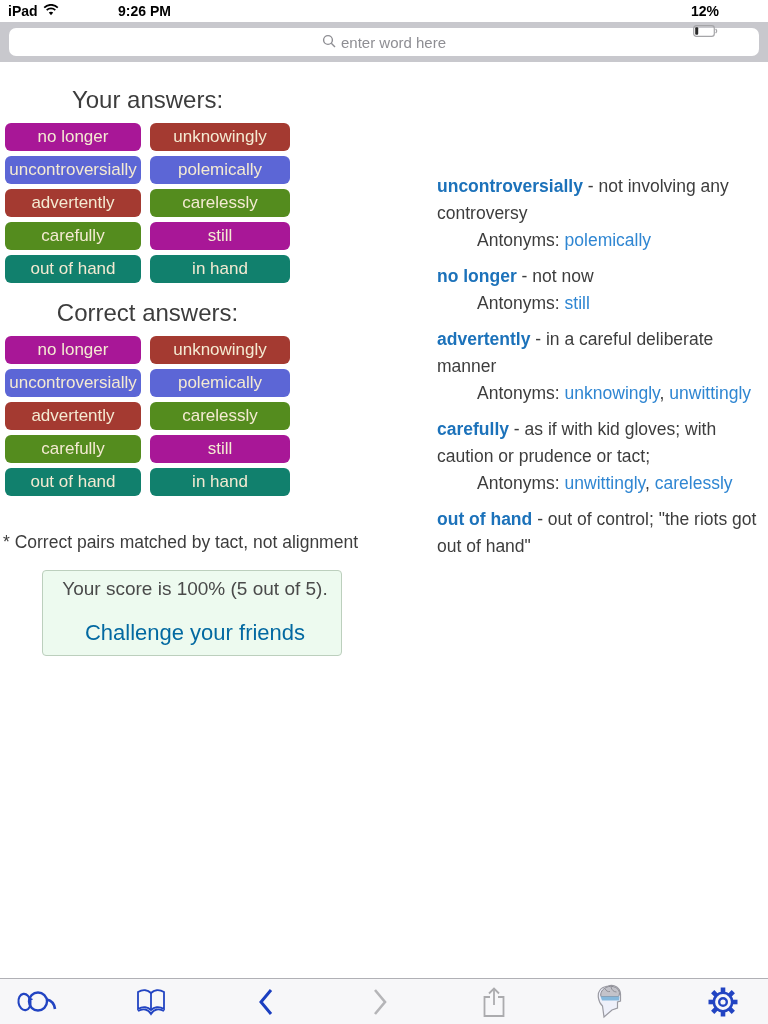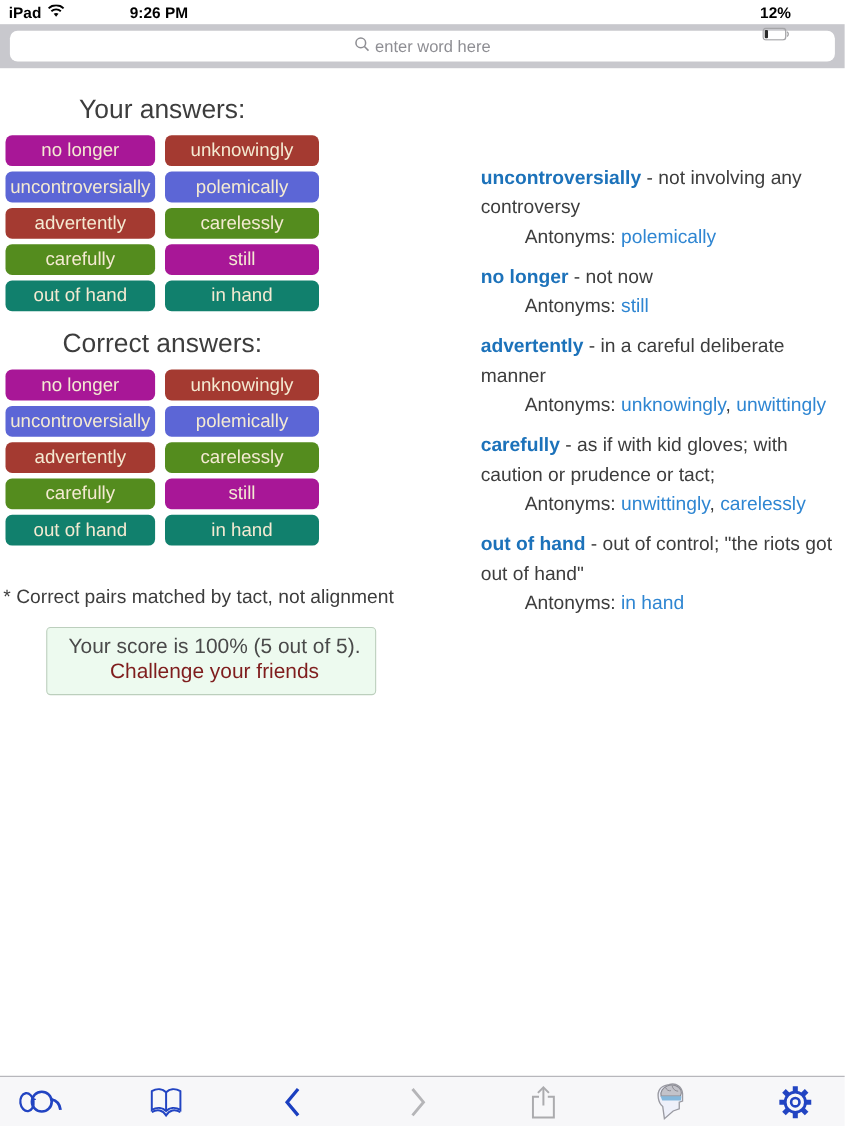--- a/index.html
+++ b/index.html
@@ -23,21 +23,21 @@
 
   .answers-block { width:285px; }
   .answers-title { font-size:24px; font-weight:400; color:#3d3d3d; text-align:center; margin:0 0 9px 0; }
   .grid { display:grid; grid-template-columns:136px 140px; column-gap:9px; row-gap:5px; margin-bottom:14px; }
   .wbtn { height:28px; border:none; border-radius:6px; color:#f4ead2; font-size:17px; font-family:"Liberation Sans", sans-serif; display:flex; align-items:center; justify-content:center; white-space:nowrap; overflow:hidden; cursor:pointer; }
 
   .note { font-size:17.5px; color:#3d3d3d; margin:36px 0 0 -2px; white-space:nowrap; }
 
   .scorebox { width:300px; margin:17px 0 0 37px; background:#edfaef; border:1px solid #bccfbd; border-radius:4px; padding:7px 4px 9px 10px; text-align:center; }
   .score-text { font-size:19px; color:#4a4a4a; }
-  .score-link { font-size:19px; color:#7f1d1d; text-decoration:none; display:inline-block; margin-top:0; cursor:pointer; }
+  .score-link { font-size:22px; color:#0369a1; text-decoration:none; display:inline-block; margin-top:20px; cursor:pointer; }
 
   
   .entry { font-size:17.5px; line-height:27px; margin-bottom:9px; }
   .entry .word { color:#1c72ba; font-weight:700; }
   .entry .deftext { color:#3d3d3d; }
   .antline { padding-left:40px; color:#3d3d3d; }
   .antline a { color:#2f86d2; text-decoration:none; cursor:pointer; }
 
   
   .toolbar { position:absolute; left:0; bottom:0; width:768px; height:46px; background:#f7f7f9; border-top:1px solid #b0b0b5; display:flex; align-items:center; justify-content:space-between; padding:0 22px 0 14px; }
@@ -160,24 +160,20 @@
       <div class="entry">
         <span class="word">carefully</span><span class="deftext"> - as if with kid gloves; with caution or prudence or tact;</span>
         <div class="antline">
           <span>Antonyms:</span>
           <a>unwittingly</a><span>, </span><a>carelessly</a>
         </div>
       </div>
 
       <div class="entry">
         <span class="word">out of hand</span><span class="deftext"> - out of control; "the riots got out of hand"</span>
-        <div class="antline">
-          <span>Antonyms:</span>
-          <a>in hand</a>
-        </div>
       </div>
 
     </div>
   </div>
 
   <div class="toolbar">
     <button class="tb-icon" title="">
       <svg width="42" height="30" viewBox="0 0 42 30">
           <ellipse cx="8.5" cy="15" rx="6" ry="8.2" transform="rotate(-8 8.5 15)" fill="none" stroke="#2244c2" stroke-width="2.1"></ellipse>
           <circle cx="22" cy="14.5" r="9" fill="none" stroke="#2244c2" stroke-width="2.4"></circle>

